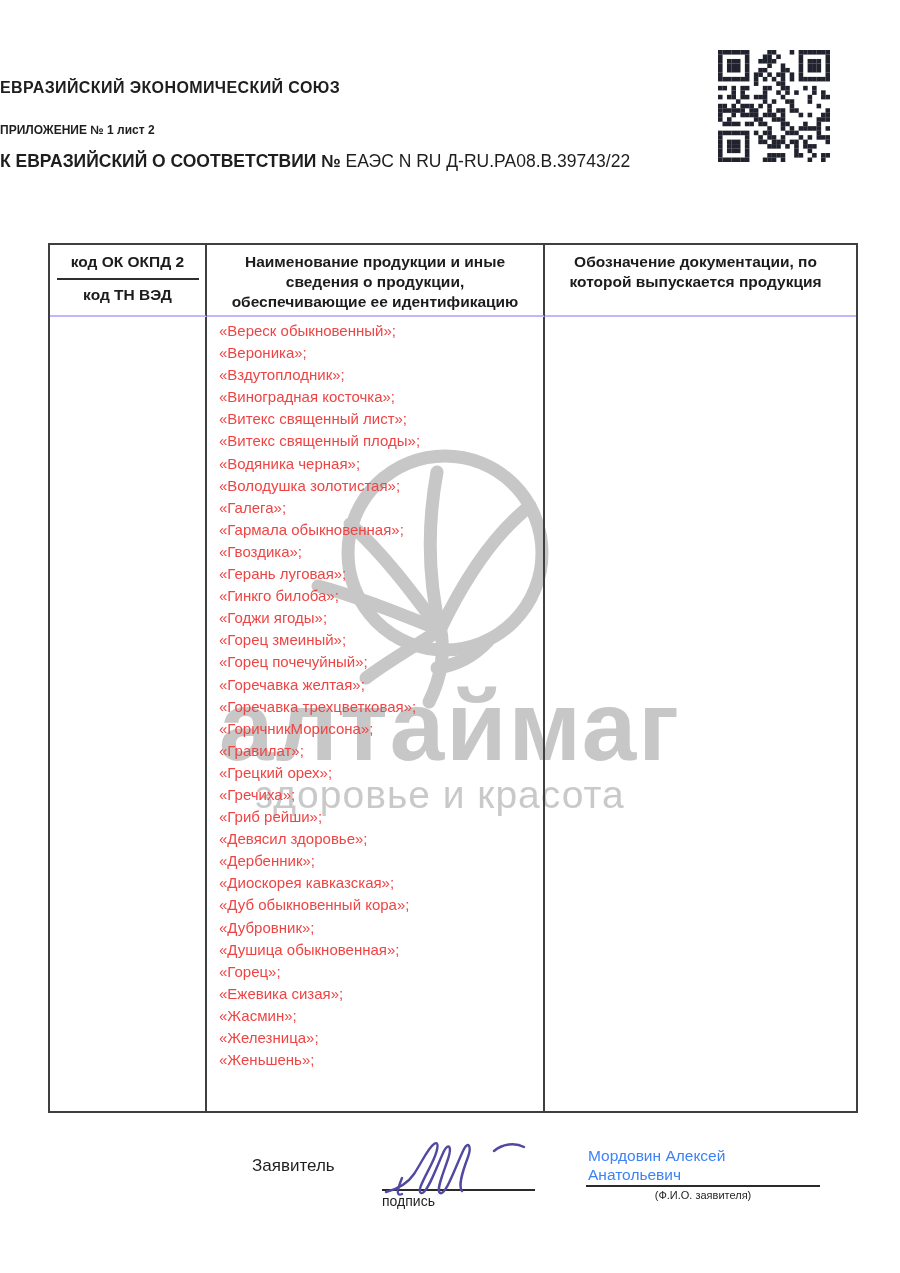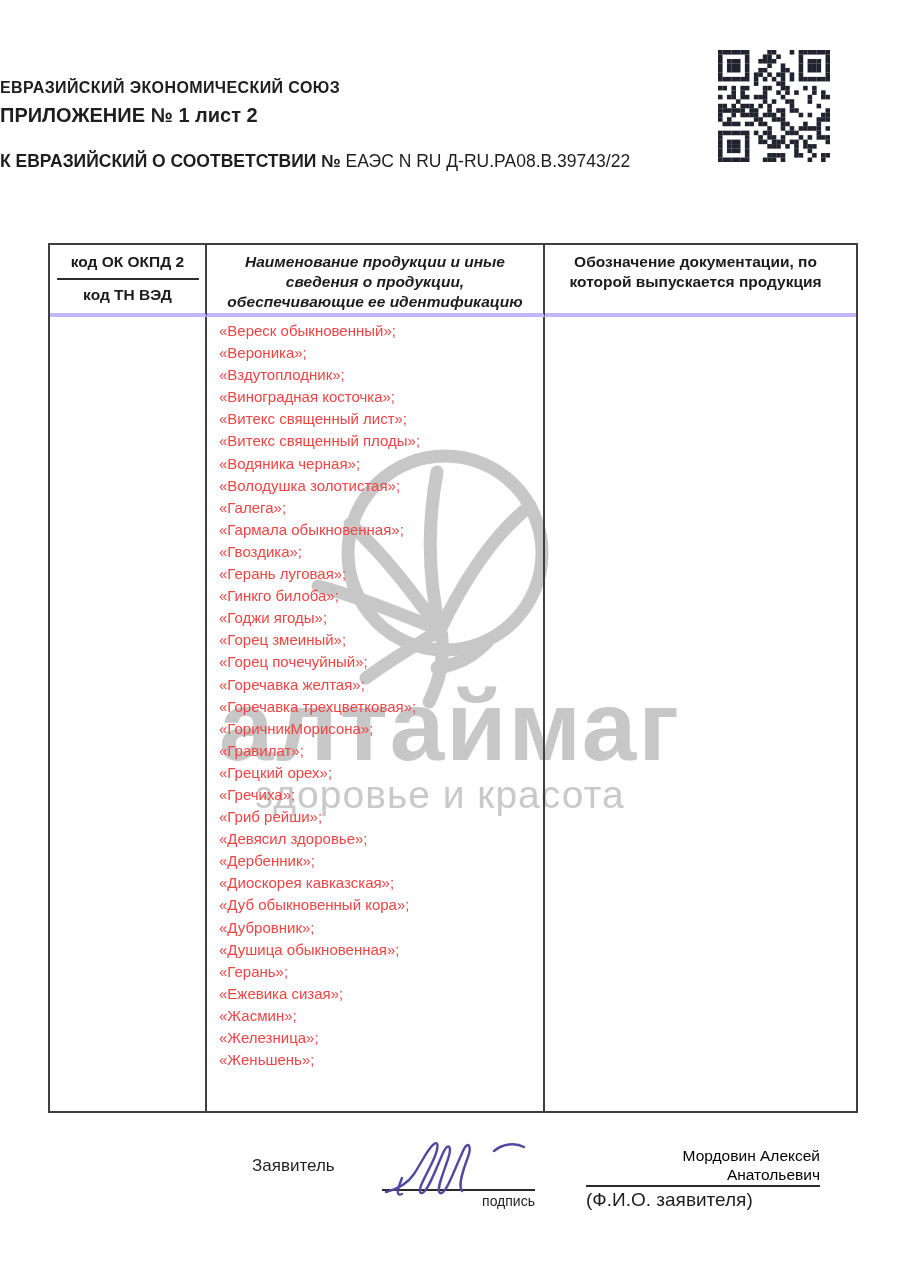--- a/index.html
+++ b/index.html
@@ -5,54 +5,54 @@
   html,body{margin:0;padding:0;}
   body{
     width:900px;height:1273px;position:relative;background:#ffffff;
     font-family:"Liberation Sans","DejaVu Sans",sans-serif;color:#222;
     overflow:hidden;
   }
   .abs{position:absolute;}
   
   .hdr{left:0;width:900px;text-align:left;font-weight:bold;color:#1e1e1e;}
   .hdr1{top:79px;font-size:16px;letter-spacing:.4px;}
-  .hdr2{top:104px;font-size:20px;}
+  .hdr2{top:123px;font-size:12px;}
   .hdr3{top:151px;font-size:17.5px;}
   .hdr3 .num{font-weight:normal;}
   
   .qr{left:718px;top:50px;width:112px;height:112px;z-index:3;}
   
   .wm{left:178px;top:428px;z-index:0;pointer-events:none;}
   
   .doc-table{
     left:48px;top:243px;width:810px;height:870px;
     border:2px solid #3f3f3f;box-sizing:border-box;
     display:grid;grid-template-columns:157px 338px 1fr;grid-template-rows:72px 1fr;
     z-index:1;background:transparent;
   }
   .cell{box-sizing:border-box;}
   .b-r{border-right:2px solid #3f3f3f;}
-  .b-b{border-bottom:4px solid #c4b5fd;}
+  .b-b{border-bottom:2px solid #c4b5fd;}
   .th{font-weight:bold;font-size:15.5px;line-height:20px;text-align:center;
       padding-top:7px;color:#1c1c1c;}
   .col1-hdr{display:flex;flex-direction:column;align-items:center;}
   .frac-line{width:142px;border-top:2px solid #2e2e2e;margin:6px 0 5px 0;}
-  .col2-hdr{padding-left:14px;padding-right:14px;font-style:italic;}
+  .col2-hdr{padding-left:14px;padding-right:14px;}
   .col3-hdr{padding-left:0;padding-right:10px;}
   .products{padding:3px 6px 0 12px;font-size:15px;line-height:22.1px;color:#ef4444;}
   .products div{white-space:nowrap;}
   
   .f-label{left:252px;top:1156px;font-size:17px;color:#1f1f1f;}
   .sig-svg{left:368px;top:1138px;z-index:2;}
   .sig-line{left:382px;top:1189px;width:153px;border-top:2px solid #2a2a2a;}
-  .sig-cap{left:382px;top:1193px;width:153px;text-align:right;font-size:14px;color:#1f1f1f;}
-  .name-blk{left:588px;top:1146px;width:232px;text-align:right;font-size:15.5px;
-            line-height:19px;color:#000000;}
+  .sig-cap{left:382px;top:1193px;width:153px;text-align:left;font-size:14px;color:#1f1f1f;}
+  .name-blk{left:588px;top:1146px;width:232px;text-align:left;font-size:15.5px;
+            line-height:19px;color:#3b82f6;}
   .name-line{left:586px;top:1185px;width:234px;border-top:2px solid #2a2a2a;}
-  .name-cap{left:586px;top:1189px;width:234px;font-size:19px;color:#1f1f1f;}
+  .name-cap{left:586px;top:1189px;width:234px;text-align:center;font-size:11px;color:#1f1f1f;}
 </style>
 </head>
 <body>
 
 <svg class="abs wm" width="560" height="420" viewBox="0 0 560 420" aria-hidden="true">
   <g stroke="#c7c7c7" stroke-width="13" fill="none" stroke-linecap="round">
     <circle cx="267" cy="125" r="97"></circle>
     <path d="M262 202 C 234 164, 204 124, 172 96"></path>
     <path d="M262 202 C 250 150, 249 98, 259 44"></path>
     <path d="M262 202 C 286 152, 316 106, 352 78"></path>
@@ -391,21 +391,21 @@
       <div>«Гравилат»;</div>
       <div>«Грецкий орех»;</div>
       <div>«Гречиха»;</div>
       <div>«Гриб рейши»;</div>
       <div>«Девясил здоровье»;</div>
       <div>«Дербенник»;</div>
       <div>«Диоскорея кавказская»;</div>
       <div>«Дуб обыкновенный кора»;</div>
       <div>«Дубровник»;</div>
       <div>«Душица обыкновенная»;</div>
-      <div>«Герань»;</div>
+      <div>«Горец»;</div>
       <div>«Ежевика сизая»;</div>
       <div>«Жасмин»;</div>
       <div>«Железница»;</div>
       <div>«Женьшень»;</div>
     </div>
   <div class="cell"></div>
 </div>
 
 <div class="abs f-label">Заявитель</div>
 

